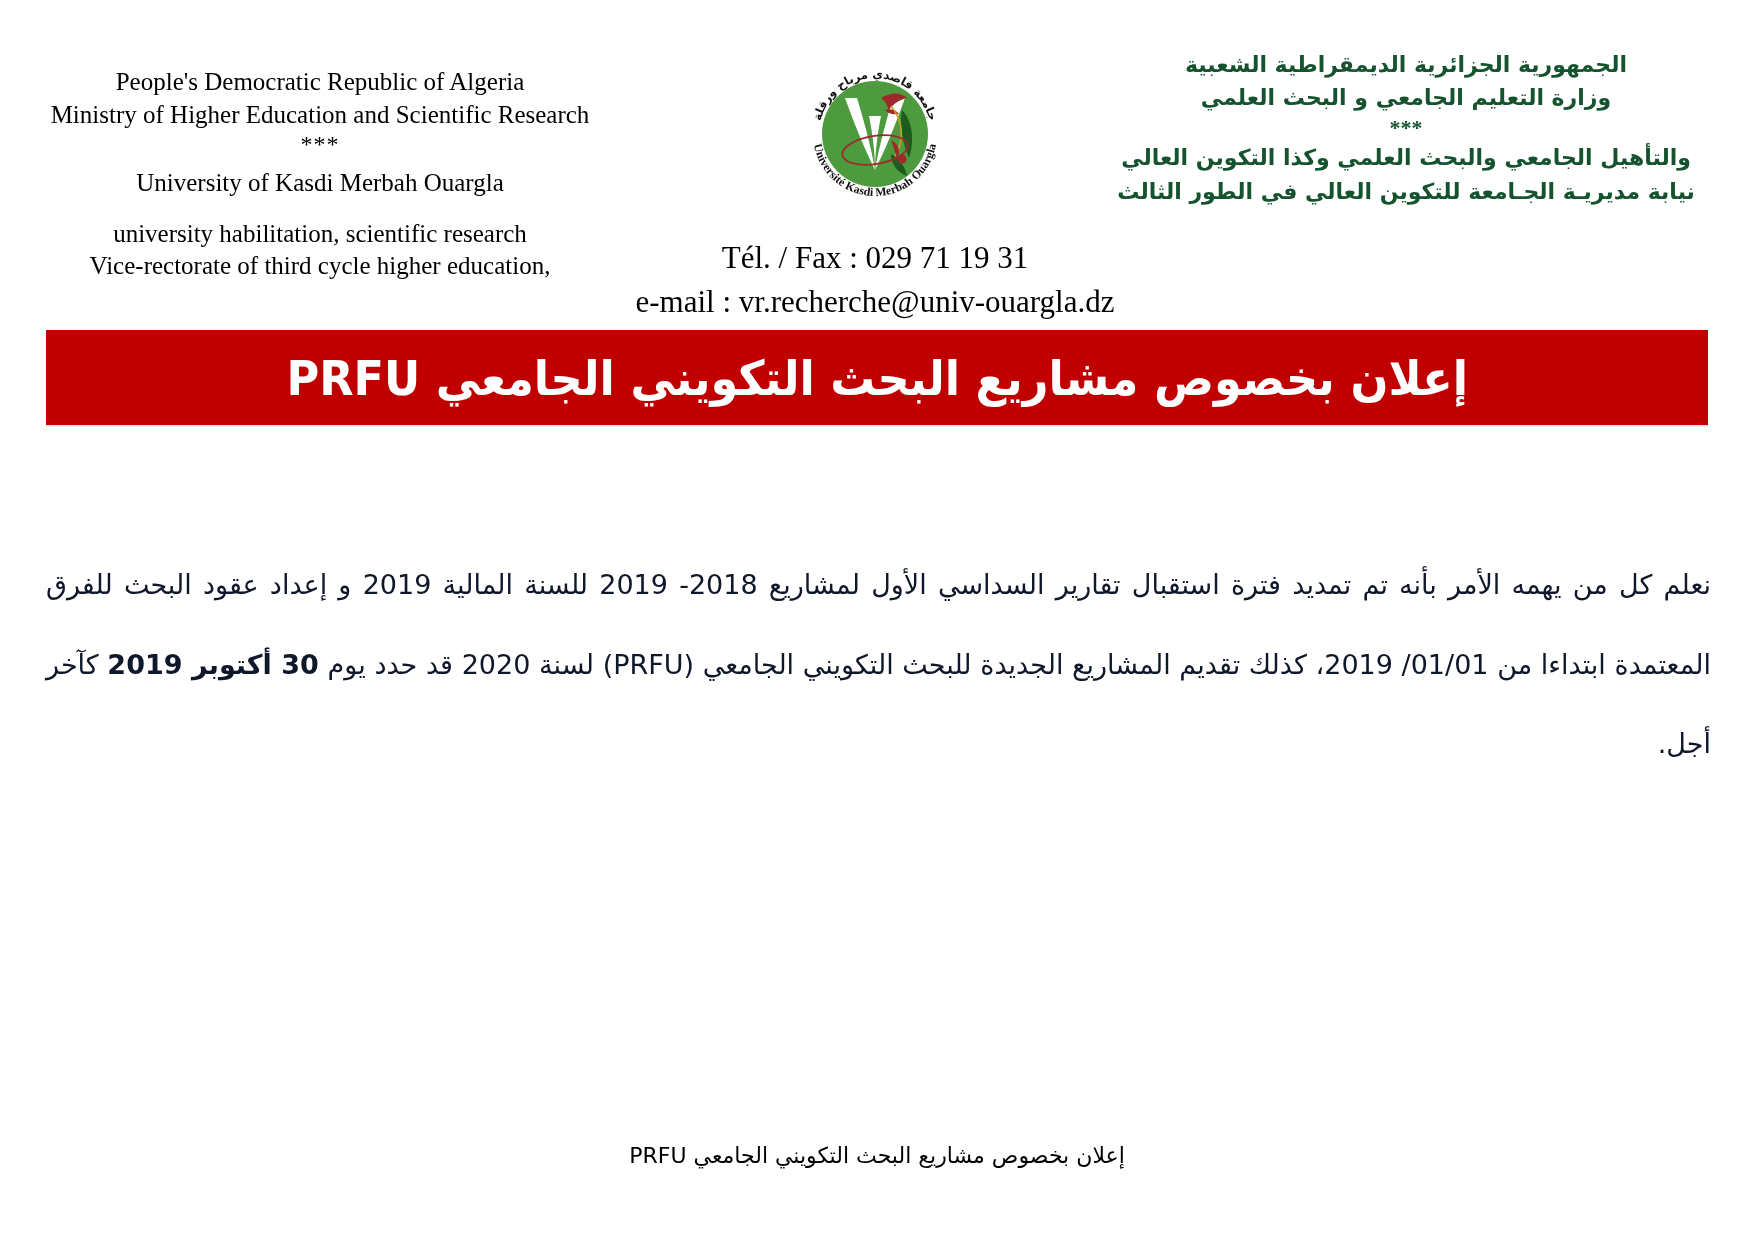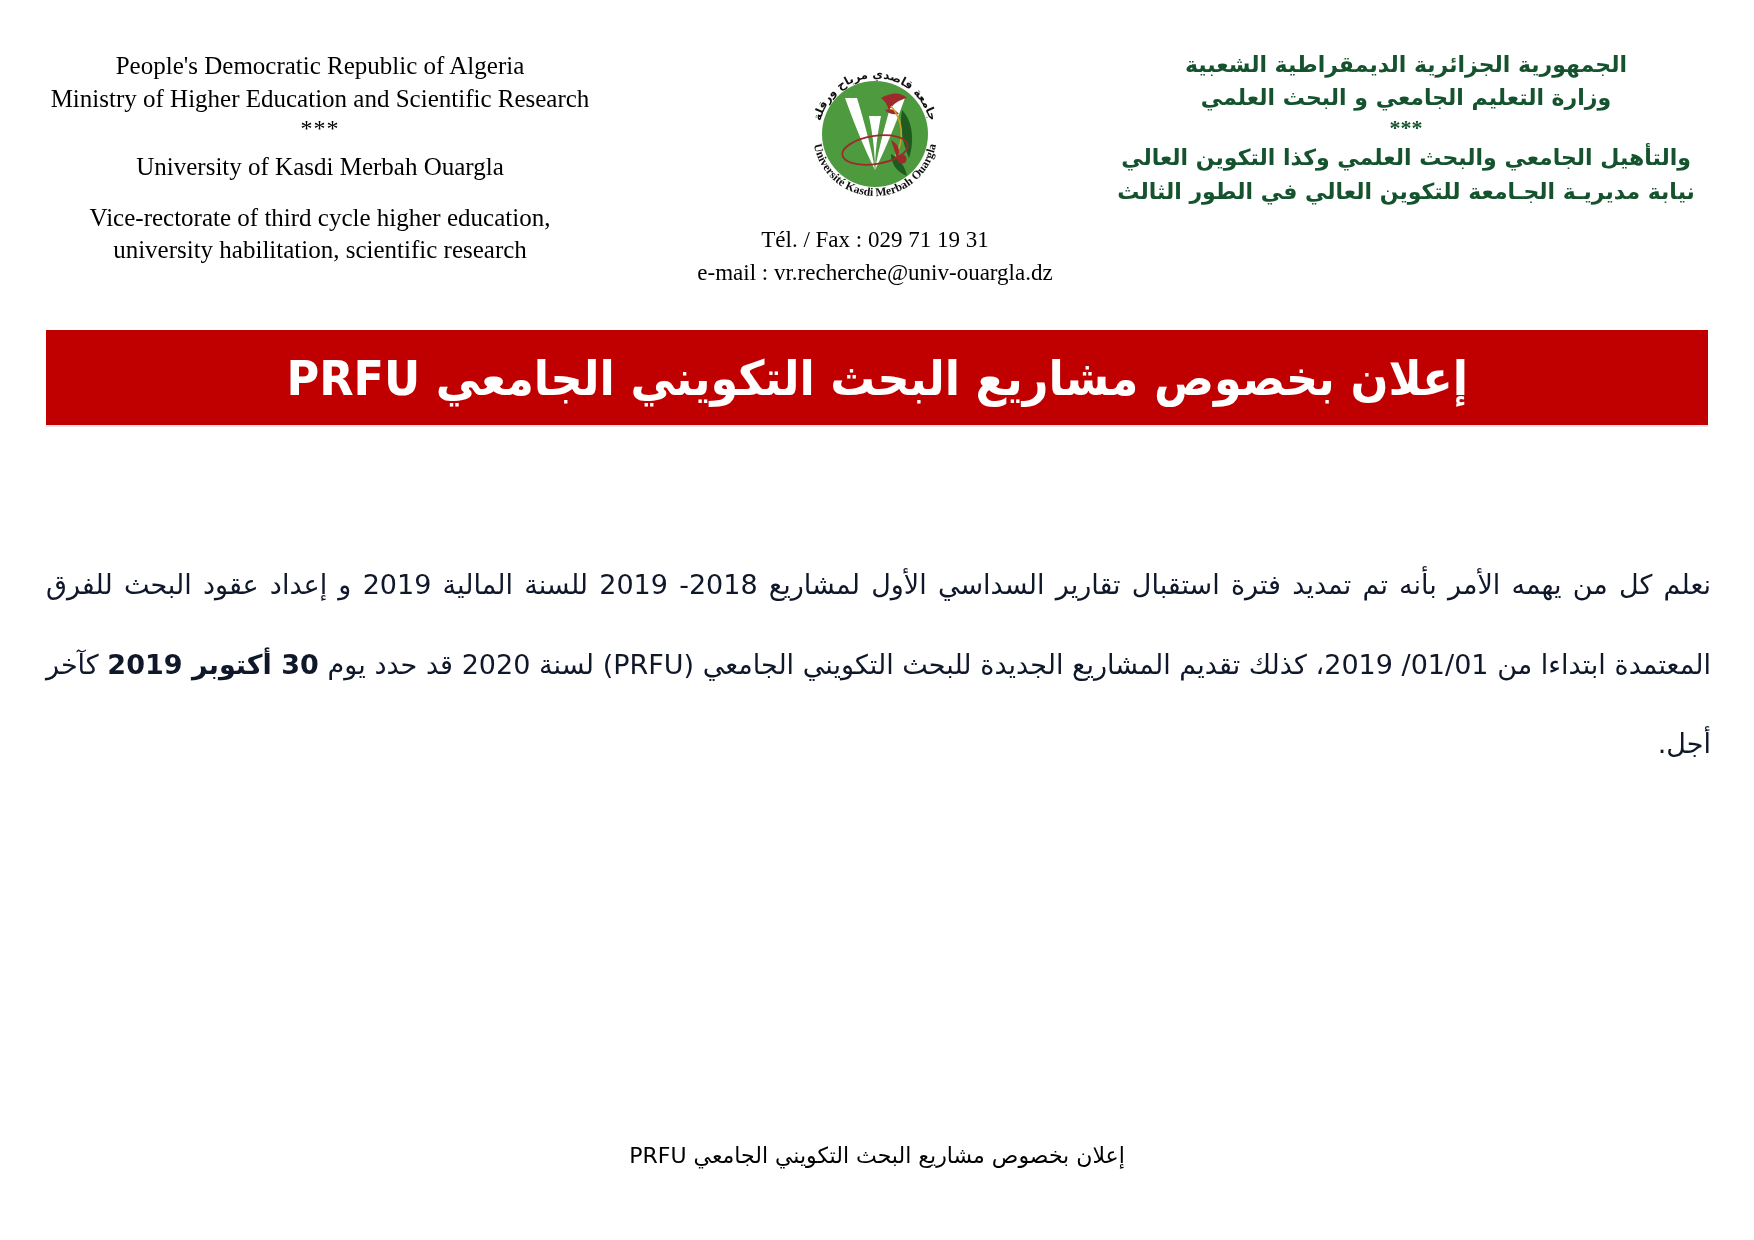--- a/index.html
+++ b/index.html
@@ -30,20 +30,21 @@
   }
 
   .header-col-en {
     width: 640px;
     padding-top: 50px;
     text-align: center;
     font-family: "Liberation Serif", "DejaVu Serif", serif;
     font-size: 25px;
     line-height: 1.30;
     color: #000;
+    margin-top: 16px;
   }
   .header-col-en .line { white-space: nowrap; }
   .header-col-en .stars {
     font-size: 24px;
     letter-spacing: 1px;
     line-height: 1.1;
   }
   .header-col-en .gap-sm { height: 10px; }
   .header-col-en .gap-md { height: 18px; }
 
@@ -54,24 +55,24 @@
     flex-direction: column;
     align-items: center;
   }
 
   .logo-wrap {
     position: relative;
     width: 152px;
     height: 152px;
   }
   .contact {
-    margin-top: 14px;
+    margin-top: 26px;
     text-align: center;
     font-family: "Liberation Serif", "DejaVu Serif", serif;
-    font-size: 23px;
+    font-size: 31px;
     line-height: 1.42;
     white-space: nowrap;
   }
 
   .header-col-ar {
     flex: 1;
     padding-top: 48px;
     padding-right: 52px;
     text-align: center;
     direction: rtl;
@@ -154,22 +155,22 @@
 
 <div class="header">
 
   <div class="header-col-en">
     <div class="line">People's Democratic Republic of Algeria</div>
     <div class="line">Ministry of Higher Education and Scientific Research</div>
     <div class="stars">***</div>
     <div class="gap-sm"></div>
     <div class="line">University of Kasdi Merbah Ouargla</div>
     <div class="gap-md"></div>
+    <div class="line">university habilitation, scientific research</div>
     <div class="line">Vice-rectorate of third cycle higher education,</div>
-    <div class="line">university habilitation, scientific research</div>
   </div>
 
   <div class="header-col-center">
     <div class="logo-wrap">
       <svg width="152" height="152" viewBox="0 0 152 152">
         <defs>
           <path id="arcTop" d="M 20,76 A 56,56 0 0 1 132,76" fill="none"></path>
           <path id="arcBot" d="M 14,76 A 62,62 0 0 0 138,76" fill="none"></path>
         </defs>
 

